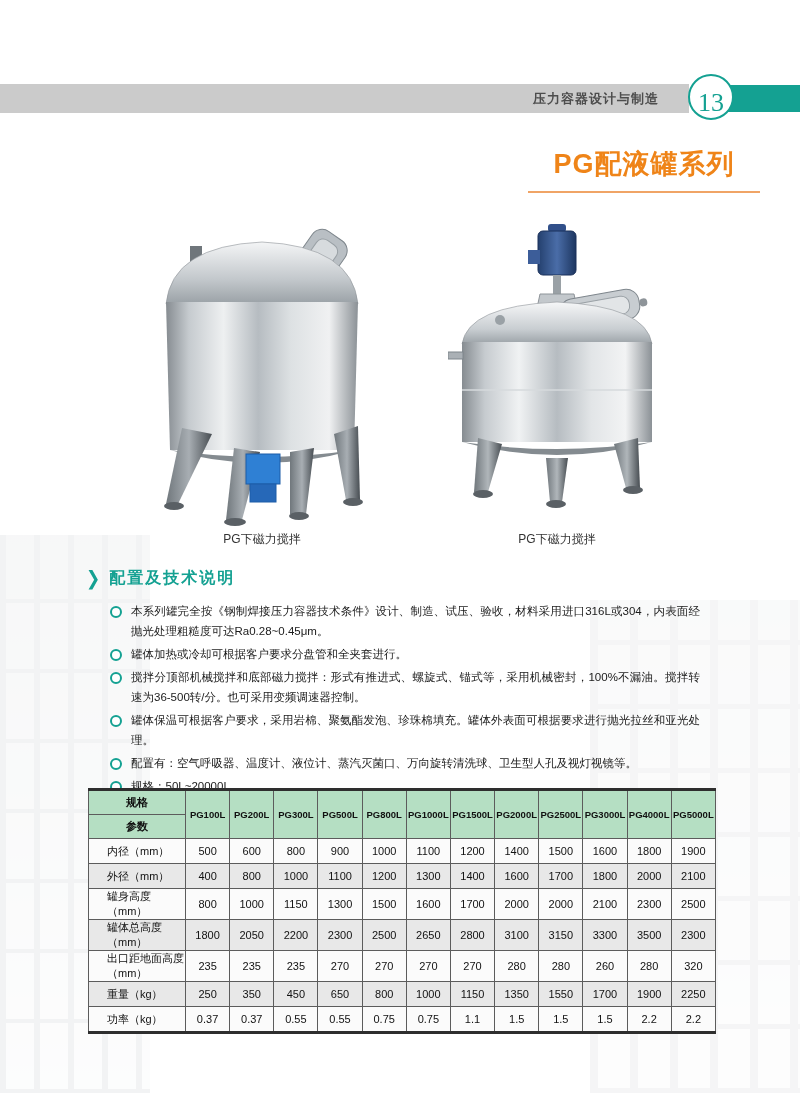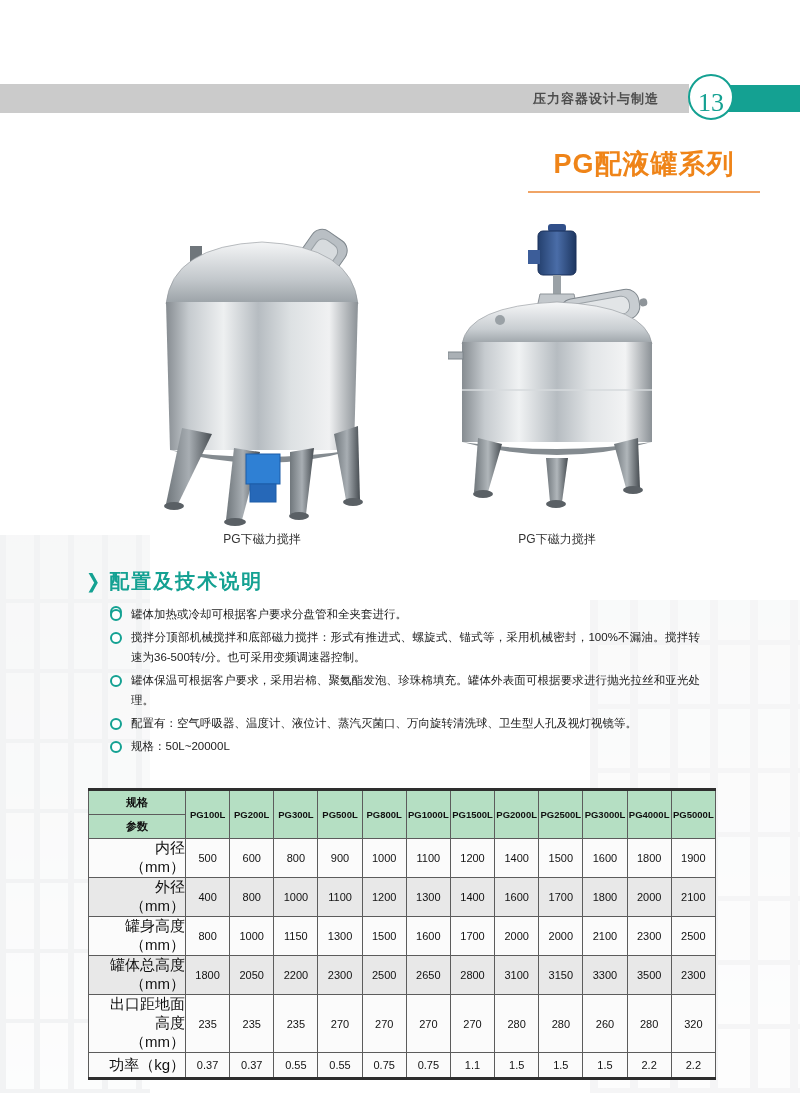--- a/index.html
+++ b/index.html
@@ -38,40 +38,40 @@
   .figure{position:absolute;}
   .fig-left{left:138px;top:212px;width:248px;height:316px;}
   .fig-right{left:448px;top:224px;width:218px;height:292px;}
   .caption{position:absolute;top:531px;font-size:12px;color:#333;text-align:center;}
   .caption-left{left:138px;width:248px;}
   .caption-right{left:448px;width:218px;}
 
   
   .section-heading{position:absolute;left:86px;top:568px;display:flex;align-items:center;gap:9px;}
   .chevron{color:#14a192;font-size:17px;font-weight:bold;transform:scaleY(1.15);}
-  .section-heading-text{font-size:20px;font-weight:bold;color:#14a192;letter-spacing:2px;}
+  .section-heading-text{font-size:16px;font-weight:bold;color:#14a192;letter-spacing:2px;}
 
   
   .tech-notes{position:absolute;left:108px;top:601px;width:592px;margin:0;padding:0;list-style:none;}
   .bullet-item{position:relative;padding-left:23px;font-size:11.5px;line-height:20px;color:#1a1a1a;
     margin-bottom:3px;text-align:justify;}
   .bullet-ring{position:absolute;left:2px;top:5px;width:8px;height:8px;border:2px solid #14a192;
     border-radius:50%;background:#fff;box-sizing:content-box;}
 
   
   .spec-table-wrap{position:absolute;left:88px;top:788px;width:700px;}
   table.spec{border-collapse:collapse;table-layout:fixed;width:628px;
     border-top:3px solid #2e2e2e;border-bottom:3px solid #2e2e2e;}
   table.spec th,table.spec td{border:1px solid #5c5c5c;padding:0;}
   table.spec thead th{background:#b5dfc3;font-size:9.5px;font-weight:bold;color:#111;height:46px;text-align:center;}
   .corner-cell{width:96px;padding:0;}
   .corner-top,.corner-bottom{height:23px;line-height:23px;font-size:11px;font-weight:bold;text-align:center;}
   .corner-top{border-bottom:1px solid #5c5c5c;}
   table.spec td{font-size:11px;color:#111;text-align:center;height:24px;}
-  table.spec th.row-label{font-size:15px;font-weight:normal;color:#111;text-align:right;padding-left:18px;height:24px;background:inherit;}
+  table.spec th.row-label{font-size:11px;font-weight:normal;color:#111;text-align:left;padding-left:18px;height:24px;background:inherit;}
   tr.row-odd{background:#fbfbfb;}
   tr.row-even{background:#e8e8e8;}
 </style>
 </head>
 <body>
 
 <div class="page">
 
   <div class="bg-decor bg-left"></div>
   <div class="bg-decor bg-right"></div>
@@ -204,21 +204,21 @@
     </svg>
   </div>
   <div class="caption caption-right">PG下磁力搅拌</div>
 
   <div class="section-heading">
     <span class="chevron">❯</span>
     <span class="section-heading-text">配置及技术说明</span>
   </div>
 
   <ul class="tech-notes">
-      <li class="bullet-item"><span class="bullet-ring"></span></li>
+      <li class="bullet-item"><span class="bullet-ring"></span><span>本系列罐完全按《钢制焊接压力容器技术条件》设计、制造、试压、验收，材料采用进口316L或304，内表面经抛光处理粗糙度可达Ra0.28~0.45μm。</span></li>
       <li class="bullet-item"><span class="bullet-ring"></span><span>罐体加热或冷却可根据客户要求分盘管和全夹套进行。</span></li>
       <li class="bullet-item"><span class="bullet-ring"></span><span>搅拌分顶部机械搅拌和底部磁力搅拌：形式有推进式、螺旋式、锚式等，采用机械密封，100%不漏油。搅拌转速为36-500转/分。也可采用变频调速器控制。</span></li>
       <li class="bullet-item"><span class="bullet-ring"></span><span>罐体保温可根据客户要求，采用岩棉、聚氨酯发泡、珍珠棉填充。罐体外表面可根据要求进行抛光拉丝和亚光处理。</span></li>
       <li class="bullet-item"><span class="bullet-ring"></span><span>配置有：空气呼吸器、温度计、液位计、蒸汽灭菌口、万向旋转清洗球、卫生型人孔及视灯视镜等。</span></li>
       <li class="bullet-item"><span class="bullet-ring"></span><span>规格：50L~20000L</span></li>
     </ul>
 
   <div class="spec-table-wrap">
     <table class="spec">
       <thead>
@@ -310,20 +310,35 @@
             <td>270</td>
             <td>270</td>
             <td>270</td>
             <td>270</td>
             <td>280</td>
             <td>280</td>
             <td>260</td>
             <td>280</td>
             <td>320</td>
           </tr>
+          <tr class="row-even">
+            <th class="row-label">重量（kg）</th>
+            <td>250</td>
+            <td>350</td>
+            <td>450</td>
+            <td>650</td>
+            <td>800</td>
+            <td>1000</td>
+            <td>1150</td>
+            <td>1350</td>
+            <td>1550</td>
+            <td>1700</td>
+            <td>1900</td>
+            <td>2250</td>
+          </tr>
           <tr class="row-odd">
             <th class="row-label">功率（kg）</th>
             <td>0.37</td>
             <td>0.37</td>
             <td>0.55</td>
             <td>0.55</td>
             <td>0.75</td>
             <td>0.75</td>
             <td>1.1</td>
             <td>1.5</td>

